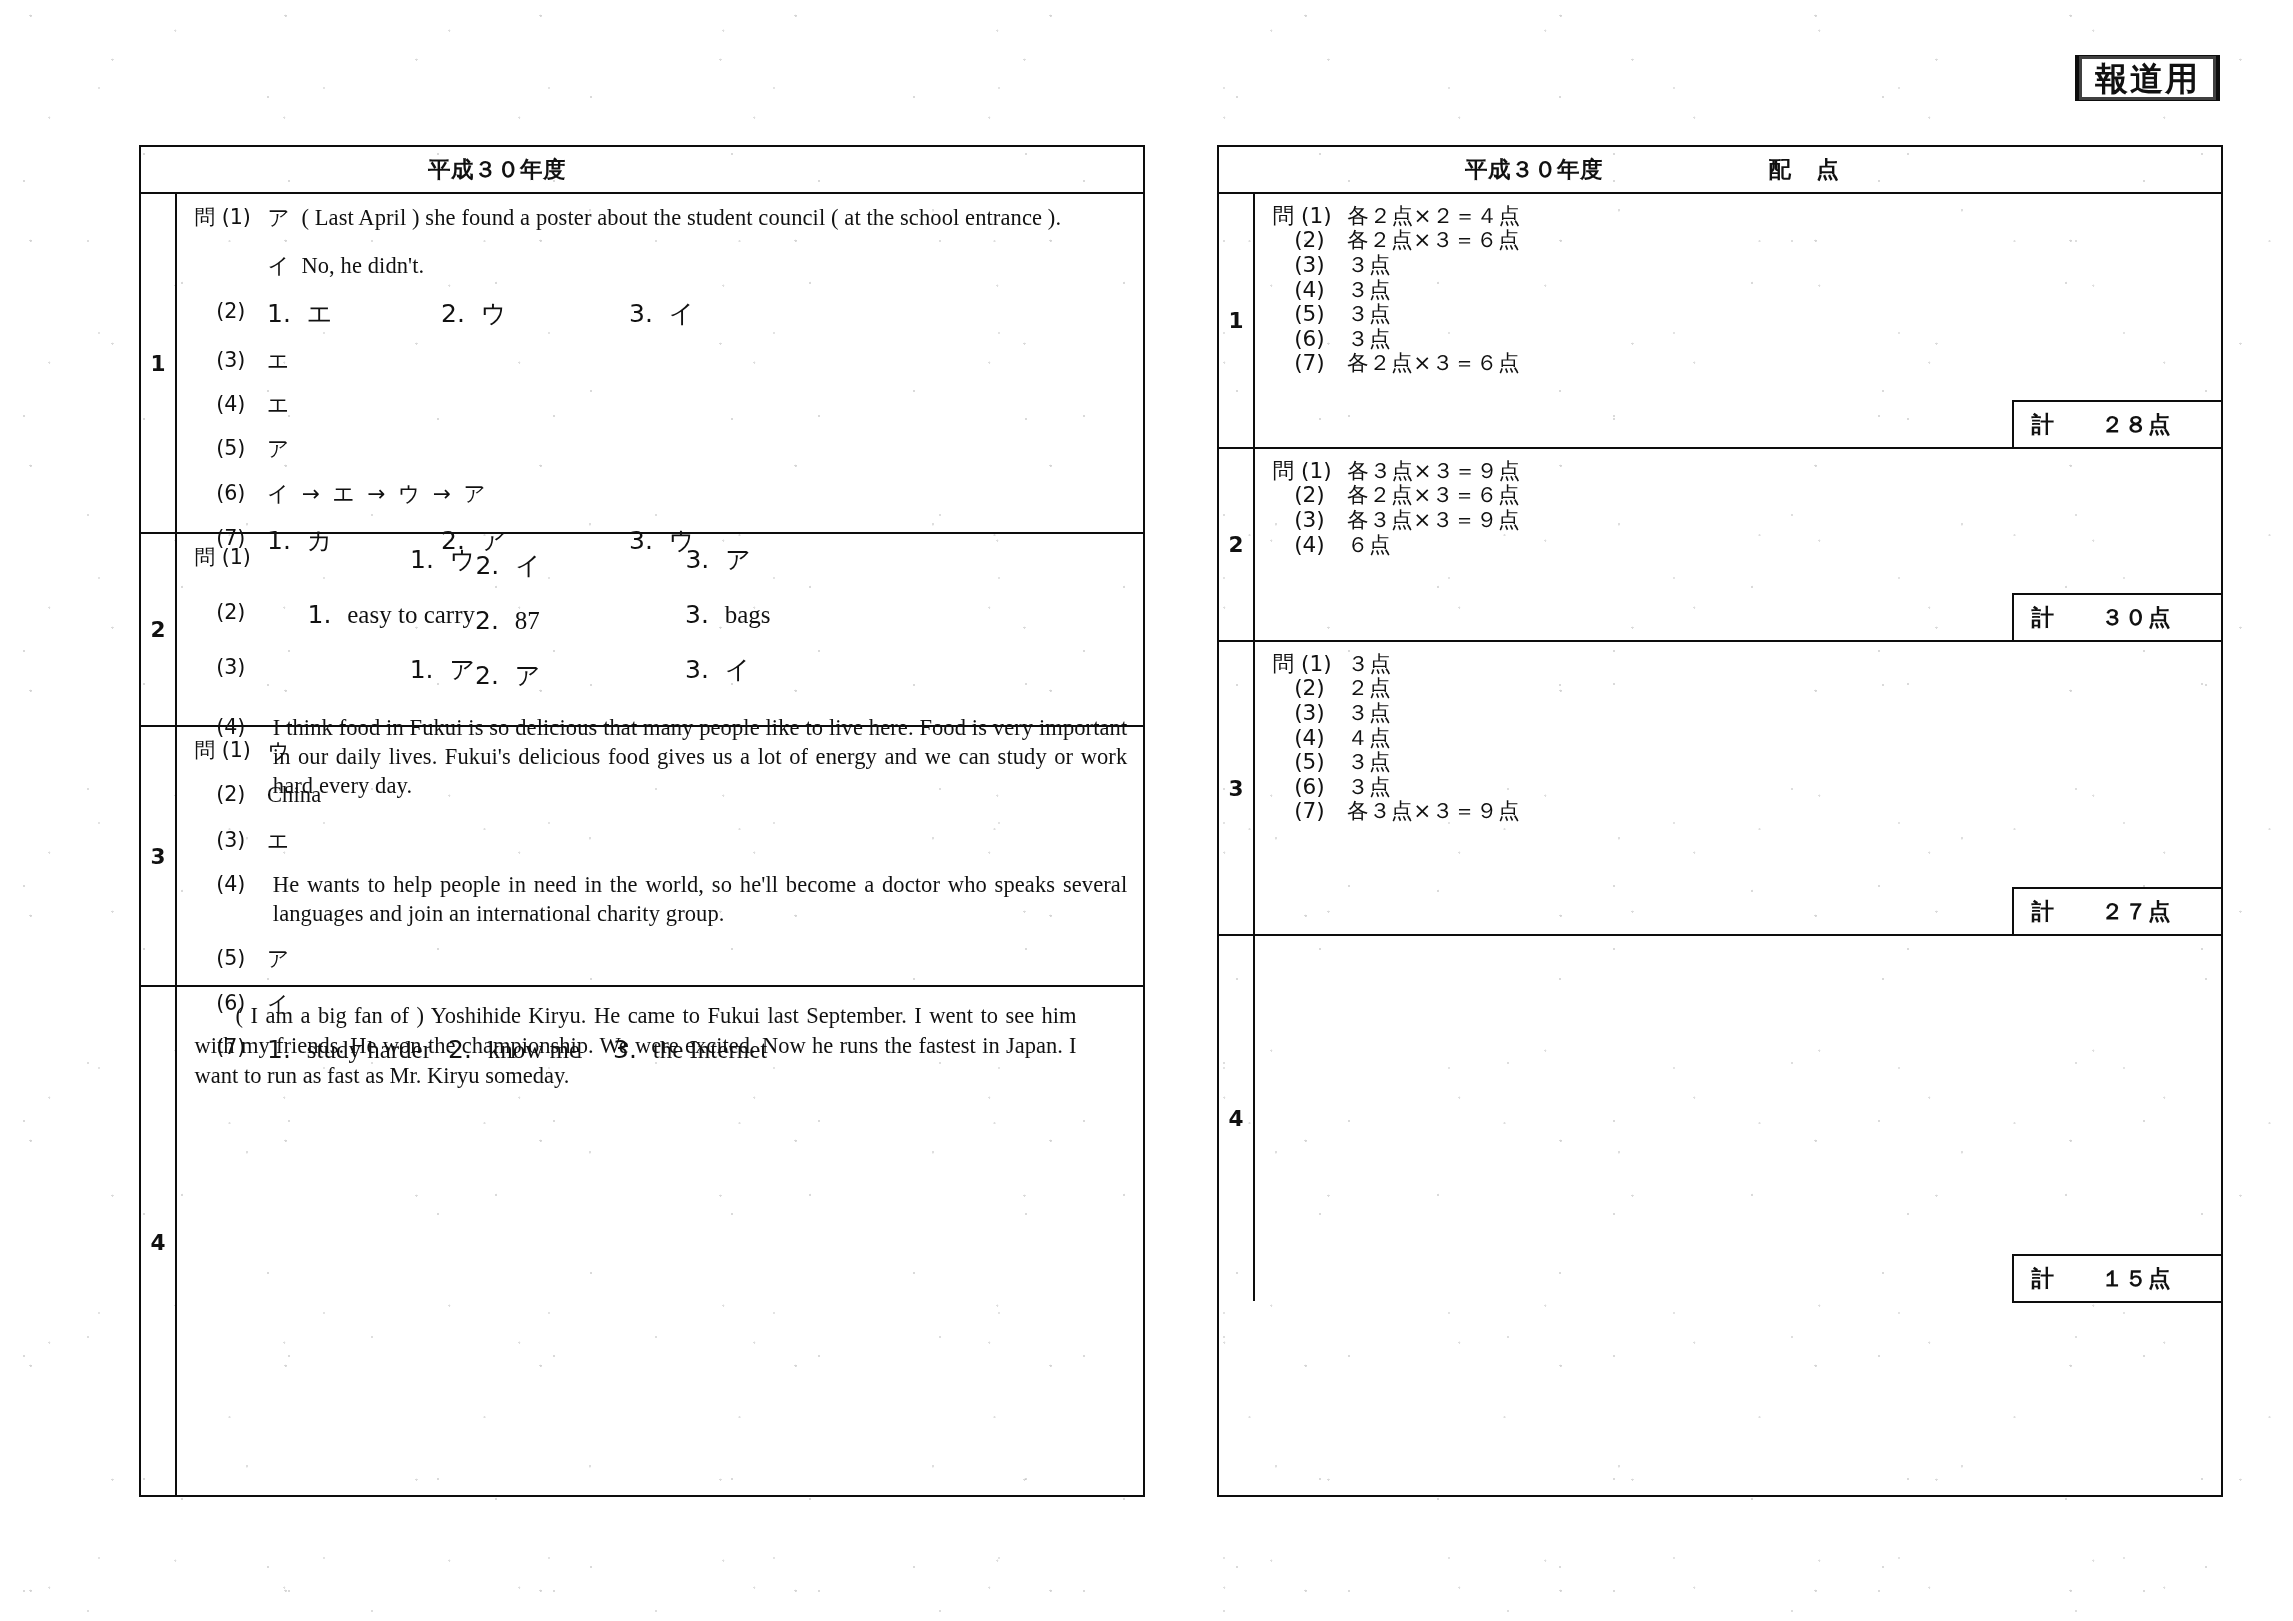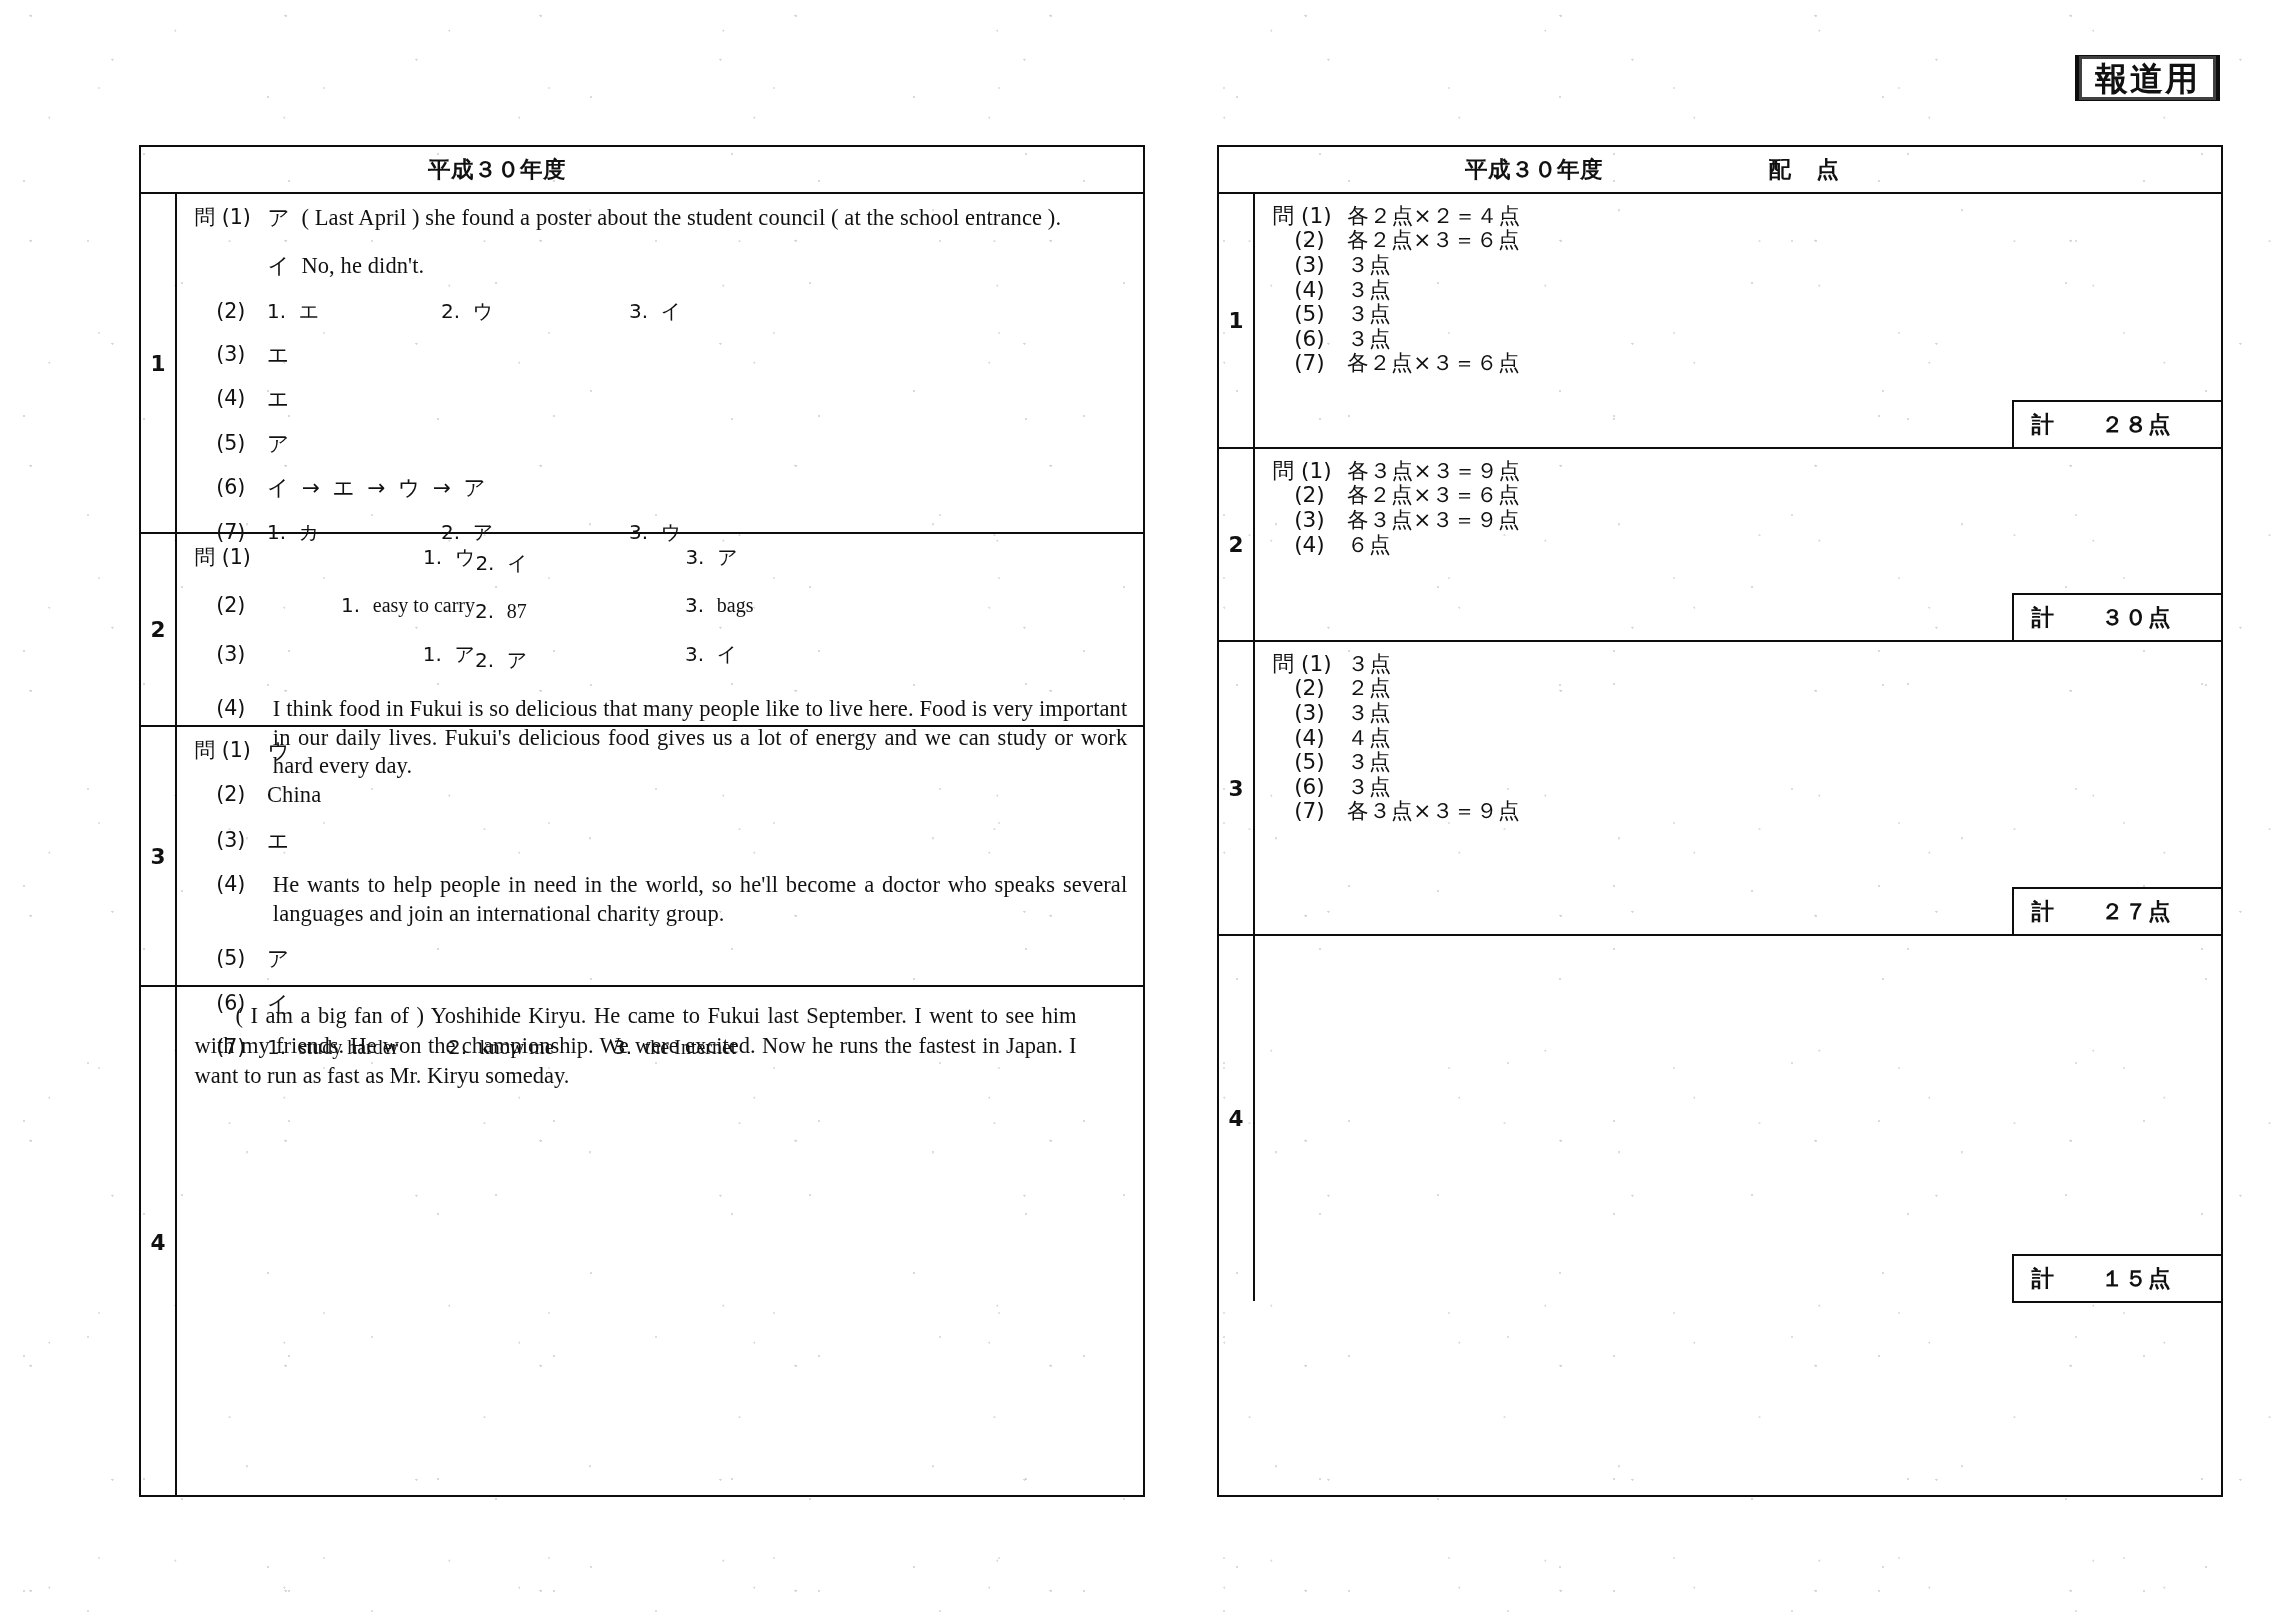--- a/index.html
+++ b/index.html
@@ -175,21 +175,21 @@
     letter-spacing: 0.1px;
   }
   .txt.kana { font-family: "DejaVu Sans", sans-serif; font-size: 21.6px; }
   .txt.para { padding-left: 17.6px; max-width: 872px; text-align: justify; }
   .cols {
     display: flex;
     padding-left: 11.8px;
   }
   .cols .c {
     font-family: "DejaVu Sans", sans-serif;
-    font-size: 20px;
+    font-size: 25px;
     white-space: nowrap;
   }
   .cols .c .kv { font-family: "Liberation Serif", serif; }
   .cw-1 { width: 174px; }
   .cw-2 { width: 188px; }
   .cw-3 { width: auto; }
   .cols.wide .cw-1 { width: 208px; text-align: right; }
   .cols.wide .cw-2 { width: 210px; margin-top: 6px; }
   .seq { font-family: "DejaVu Sans", sans-serif; font-size: 21.6px; padding-left: 11.8px; letter-spacing: 2.9px; }
   .free-para {

